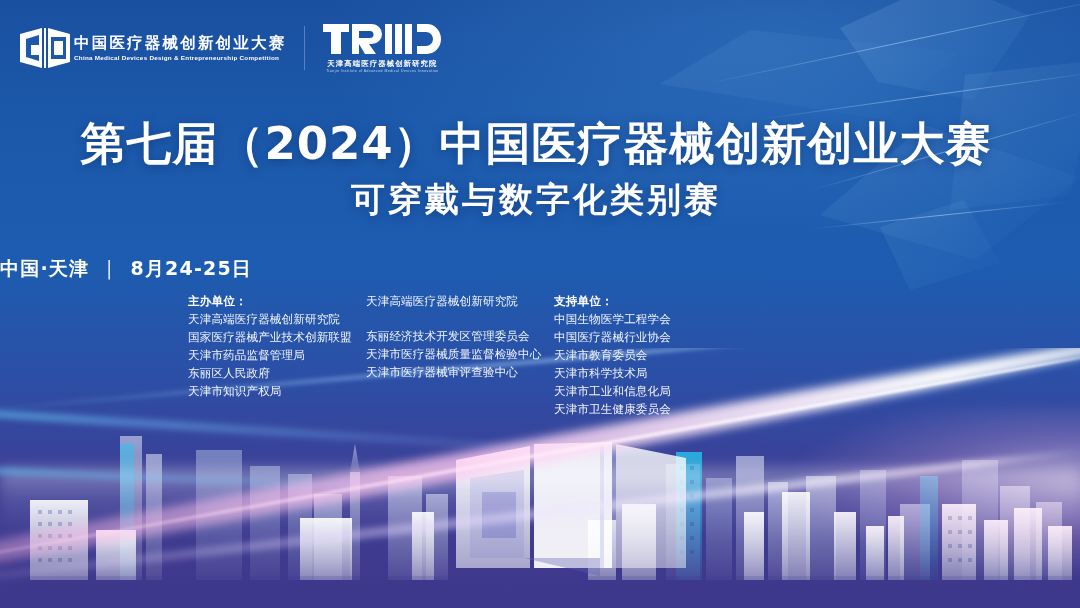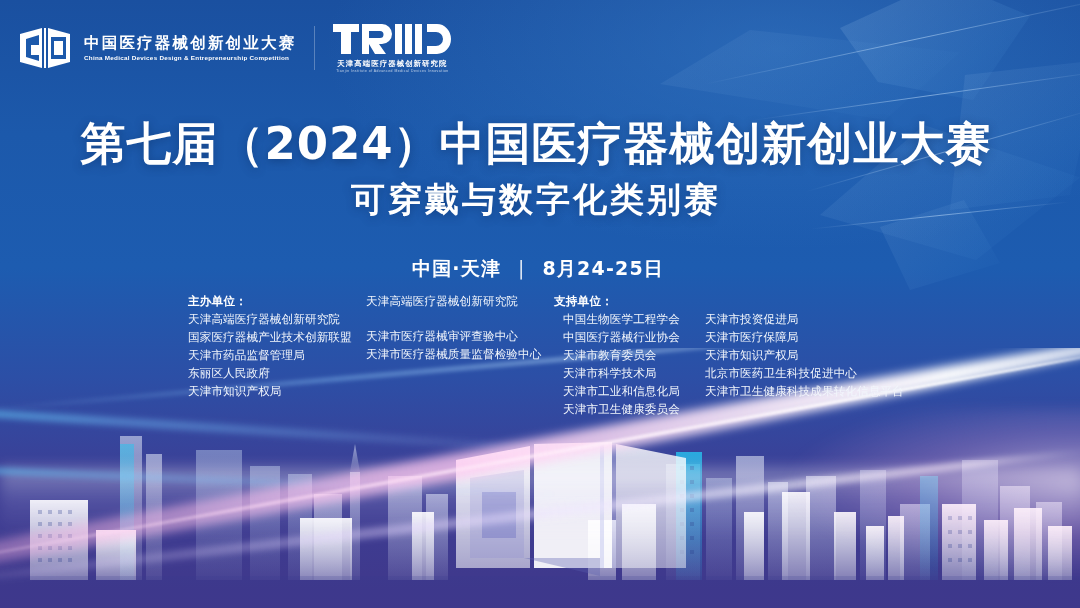--- a/index.html
+++ b/index.html
@@ -80,21 +80,21 @@
     background:linear-gradient(180deg,rgba(255,255,255,.34) 0%,rgba(230,220,255,.12) 45%,rgba(255,255,255,0) 100%);
     filter:blur(7px);
   }
 
   
   .skyline{position:absolute;left:0;right:0;bottom:0;height:200px;pointer-events:none;}
   .skyline svg{display:block;width:1080px;height:200px;}
 
   
   .logos{position:absolute;top:22px;left:18px;display:flex;align-items:center;gap:18px;}
-  .logo-a{display:flex;align-items:center;gap:10px;}
+  .logo-a{display:flex;align-items:center;gap:0;}
   .mark{width:56px;height:48px;flex:0 0 auto;}
   .logo-a-txt{display:flex;flex-direction:column;justify-content:center;line-height:1;}
   .logo-a-cn{
     color:#fff;font-size:15.5px;font-weight:700;letter-spacing:2.2px;white-space:nowrap;
   }
   .logo-a-en{
     color:#fff;font-size:6.2px;font-weight:700;letter-spacing:.25px;white-space:nowrap;margin-top:4px;
     transform:scaleX(1.02);transform-origin:left center;
   }
   .divider-v{width:1px;height:44px;background:rgba(255,255,255,.28);}
@@ -107,37 +107,37 @@
   .title-wrap{position:absolute;top:116px;left:0;right:8px;text-align:center;}
   .title-1,.title-2{
     color:#ffffff;font-weight:700;white-space:nowrap;
     font-family:"DejaVu Sans","Liberation Sans",sans-serif;
     text-shadow:0 2px 10px rgba(8,40,90,.45);
   }
   .title-1{font-size:45px;line-height:56px;letter-spacing:1px;}
   .title-2{font-size:34px;line-height:54px;letter-spacing:3px;}
 
   .meta{
-    position:absolute;top:256px;left:0;right:4px;text-align:center;
+    position:absolute;top:256px;left:0;right:4px;text-align:left;
     color:#fff;font-size:19px;font-weight:700;letter-spacing:1.2px;
     font-family:"DejaVu Sans","Liberation Sans",sans-serif;
   }
   .meta .sep{display:inline-block;margin:0 9px;color:rgba(255,255,255,.85);font-weight:400;}
 
   
   .orgs{
     position:absolute;top:292px;left:188px;width:730px;
     display:flex;align-items:flex-start;
     color:#fff;
     font-family:"DejaVu Sans","Liberation Sans",sans-serif;
   }
   .col{display:flex;flex-direction:column;}
   .col-1{width:178px;}
   .col-2{width:188px;}
-  .col-3{display:flex;gap:8px;margin-left:9px;}
+  .col-3{display:flex;gap:0;}
   .sub-a{width:134px;}
   .sub-b{width:auto;}
   .grp+.grp{margin-top:17px;}
   .g-head{font-size:11.6px;font-weight:700;line-height:18px;letter-spacing:.2px;white-space:nowrap;}
   .g-item{font-size:11.6px;font-weight:400;line-height:18px;letter-spacing:.1px;white-space:nowrap;color:#f2f6fc;}
 </style>
 </head>
 <body>
 
 <div class="poster">
@@ -368,41 +368,35 @@
         <div class="g-item">东丽区人民政府</div>
         <div class="g-item">天津市知识产权局</div>
       </div>
     </div>
 
     <div class="col col-2">
       <div class="grp">
         <div class="g-item">天津高端医疗器械创新研究院</div>
       </div>
       <div class="grp">
+        <div class="g-item">东丽经济技术开发区管理委员会</div>
+        <div class="g-item">天津市医疗器械质量监督检验中心</div>
         <div class="g-item">天津市医疗器械审评查验中心</div>
-        <div class="g-item">天津市医疗器械质量监督检验中心</div>
       </div>
     </div>
 
     <div class="col">
       <div class="g-head">支持单位：</div>
       <div class="col-3">
         <div class="sub-a">
           <div class="g-item">中国生物医学工程学会</div>
           <div class="g-item">中国医疗器械行业协会</div>
           <div class="g-item">天津市教育委员会</div>
           <div class="g-item">天津市科学技术局</div>
           <div class="g-item">天津市工业和信息化局</div>
           <div class="g-item">天津市卫生健康委员会</div>
         </div>
-        <div class="sub-b">
-          <div class="g-item">天津市投资促进局</div>
-          <div class="g-item">天津市医疗保障局</div>
-          <div class="g-item">天津市知识产权局</div>
-          <div class="g-item">北京市医药卫生科技促进中心</div>
-          <div class="g-item">天津市卫生健康科技成果转化信息平台</div>
-        </div>
       </div>
     </div>
 
   </div>
 
 </div>
 
 </body></html>

